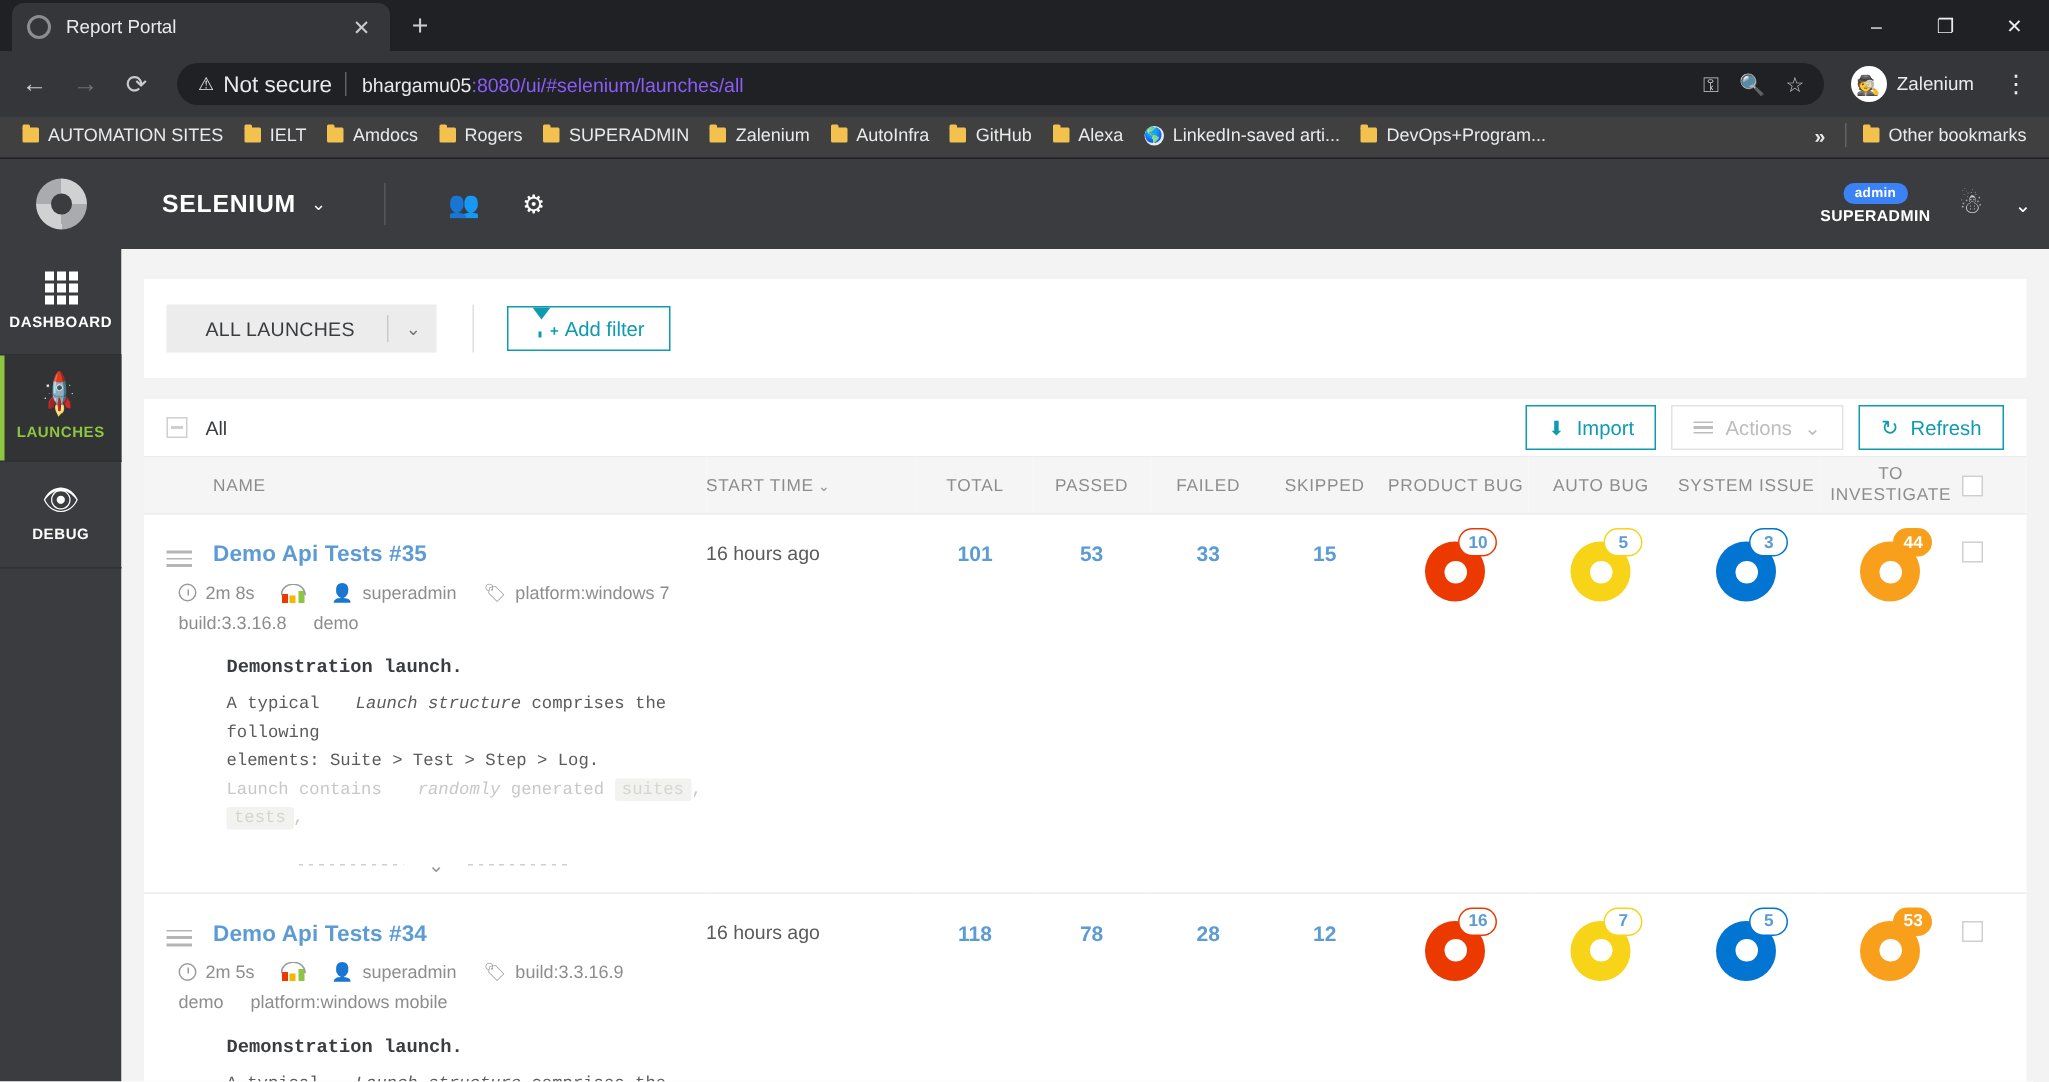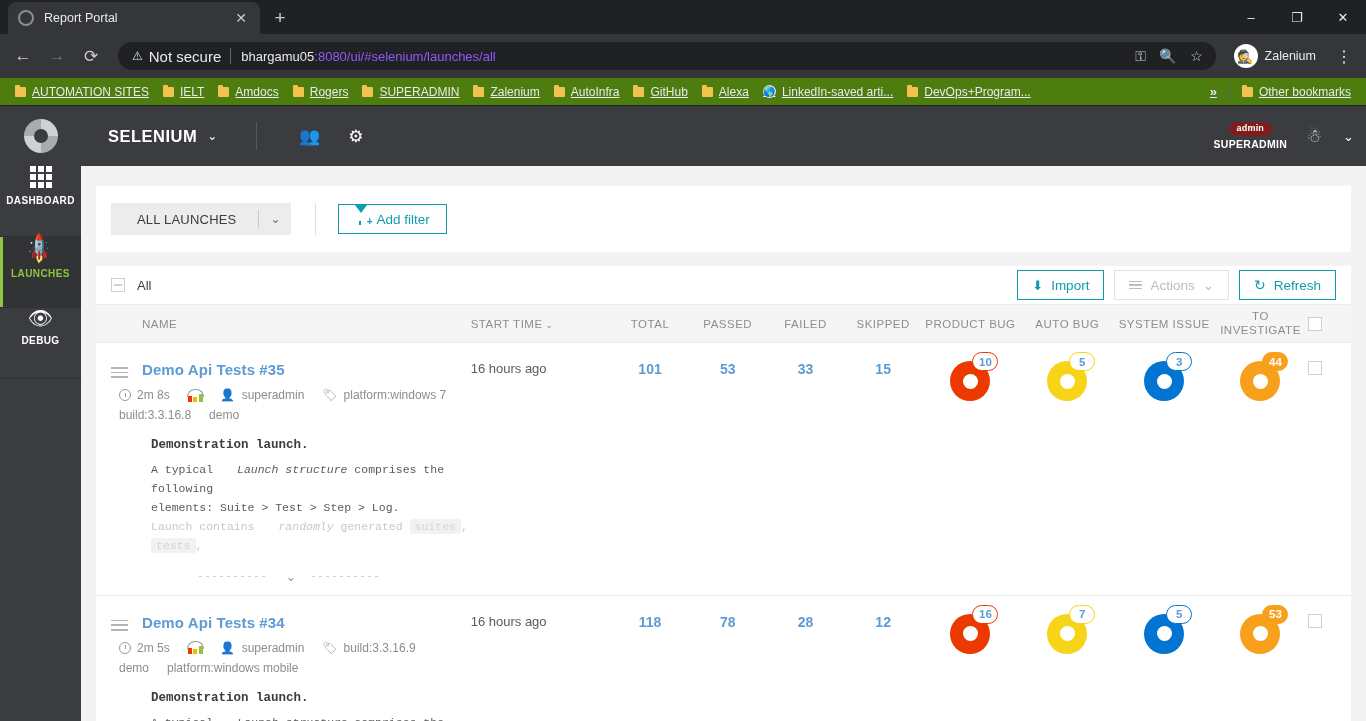--- a/index.html
+++ b/index.html
@@ -78,24 +78,23 @@
   .incog-av {
     width: 24px; height: 24px; border-radius: 50%; background: #ffffff;
     display: flex; align-items: center; justify-content: center;
     font-size: 13px; color: #202124;
   }
   .incog-label { color: #e8eaed; font-size: 12.5px; white-space: nowrap; }
   .kebab { width: 28px; height: 28px; display:flex; align-items:center;
            justify-content:center; color:#e8eaed; font-size:16px; cursor:pointer; margin-left:2px;}
 
   .bookmarks {
-    height: 28px; background: #4d7c0f; display: flex; align-items: center;
+    height: 28px; background: #404040; display: flex; align-items: flex-start;
     padding: 0 8px; flex: 0 0 28px; font-size: 12px; color: #e8eaed;
     border-bottom: 1px solid #202124;
-    text-decoration: underline;
   }
   .bm { display: flex; align-items: center; gap: 6px; padding: 0 7px;
         white-space: nowrap; cursor: pointer; height: 24px; }
   .bm-folder {
     width: 11px; height: 10px; background: #f2c14e; border-radius: 1px;
     flex: 0 0 11px; position: relative;
   }
   .bm-folder::before {
     content:''; position:absolute; left:0; top:-2px; width:5px; height:3px;
     background:#f2c14e; border-radius:1px 1px 0 0;
@@ -135,35 +134,35 @@
   .proj-chev { font-size: 12px; font-weight: normal; }
   .hdr-sep { width: 1px; height: 28px; background: #545658; margin-left: 38px; }
   .hdr-icon {
     width: 46px; height: 60px; display: flex; align-items: center;
     justify-content: center; color: #ffffff; font-size: 17px; cursor: pointer;
   }
   .hdr-icon.first { margin-left: 30px; }
   .hdr-right { margin-left: auto; display: flex; align-items: center; padding-right: 12px; }
   .user-block { display: flex; flex-direction: column; align-items: center; line-height: 1; }
   .admin-pill {
-    background: #7f1d1d; color: #ffffff; font-size: 9px; font-weight: bold;
+    background: #3b82f6; color: #ffffff; font-size: 9px; font-weight: bold;
     border-radius: 9px; padding: 2px 8px 3px; letter-spacing: .2px;
   }
   .user-name { color:#ffffff; font-size: 10.5px; font-weight: bold; margin-top: 3px;
                letter-spacing: .3px; }
   .user-avatar { width: 34px; height: 34px; display:flex; align-items:center;
                  justify-content:center; color:#cfd0d2; font-size: 18px; margin-left: 10px; }
   .user-chev { color:#ffffff; font-size: 13px; margin-left: 12px; cursor:pointer; }
 
   .app-body { flex: 1 1 auto; display: flex; min-height: 0; }
 
   .sidebar { width: 81px; background: #3a3c3f; flex: 0 0 81px; }
   .side-item {
     height: 71px; display: flex; flex-direction: column; align-items: center;
-    justify-content: flex-start; gap: 7px; border-bottom: 1px solid #2f3133;
+    justify-content: center; gap: 7px; border-bottom: 1px solid #2f3133;
     cursor: pointer; position: relative;
   }
   .side-item.active { background: #313335; }
   .side-item.active::before {
     content:''; position:absolute; left:0; top:0; bottom:0; width:3px; background:#8dc63f;
   }
   .side-label { color:#ffffff; font-size: 10px; font-weight: bold; letter-spacing:.4px; }
   .side-item.active .side-label { color:#8dc63f; }
   .grid-icon { display:grid; grid-template-columns: repeat(3,6px); gap:2px; }
   .grid-icon i { display:block; width:6px; height:6px; background:#ffffff; }

